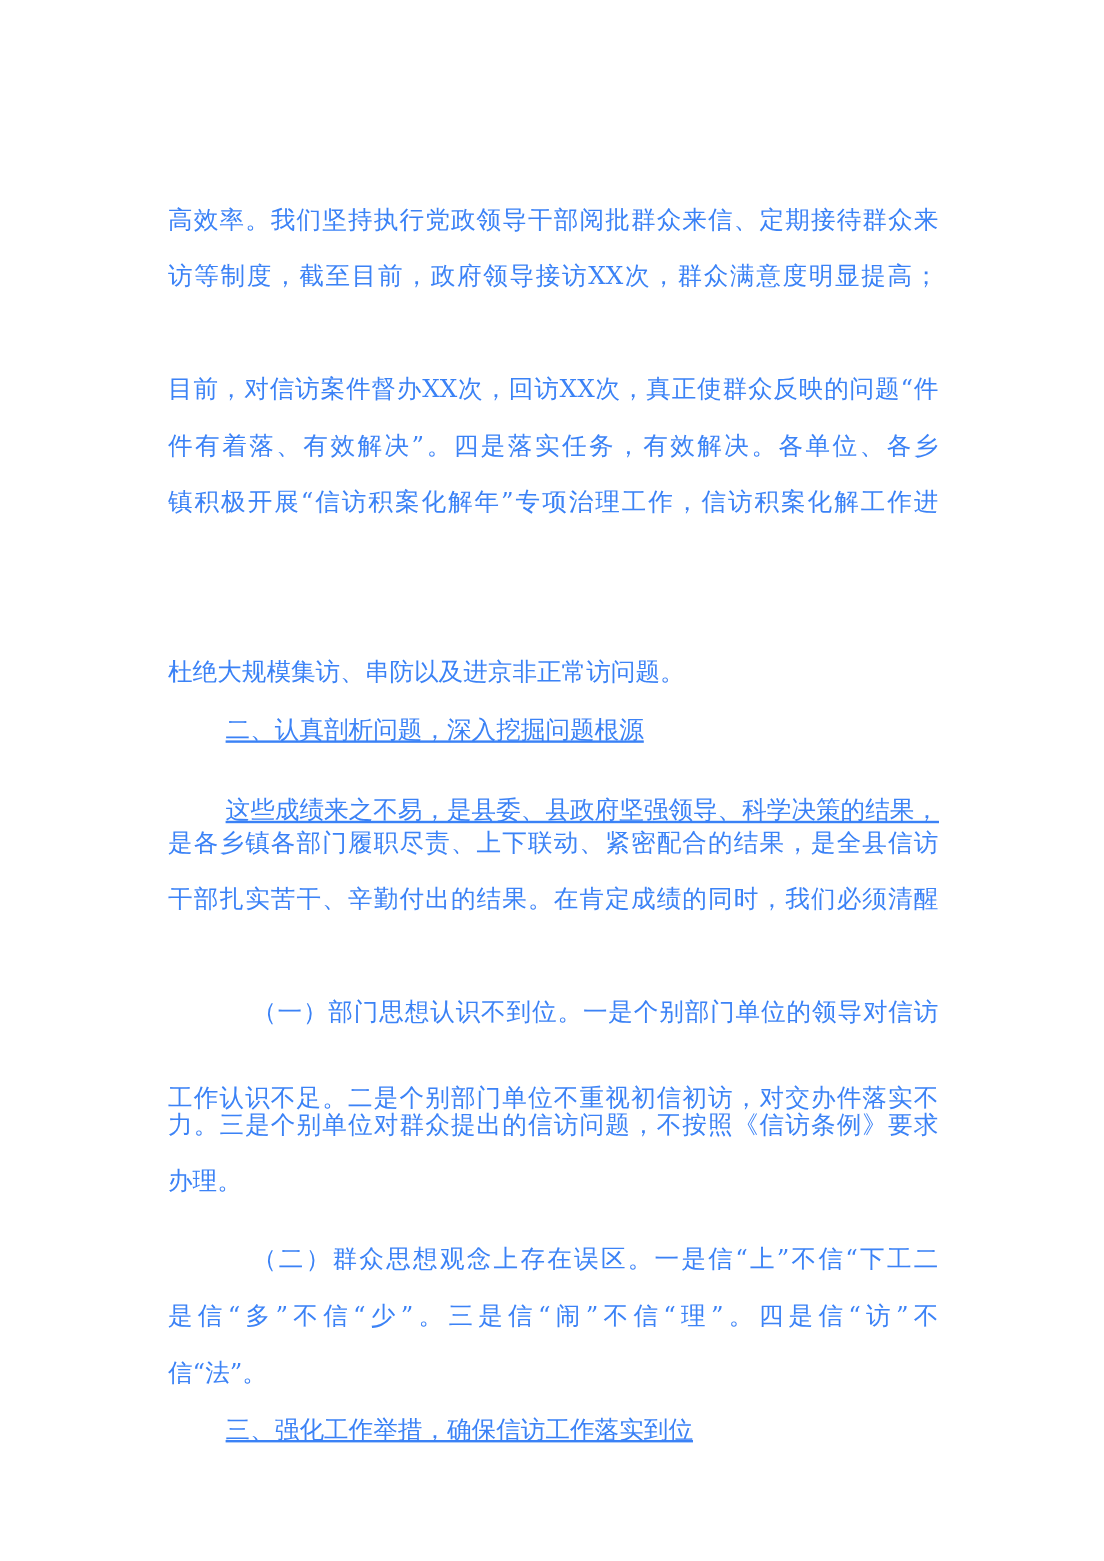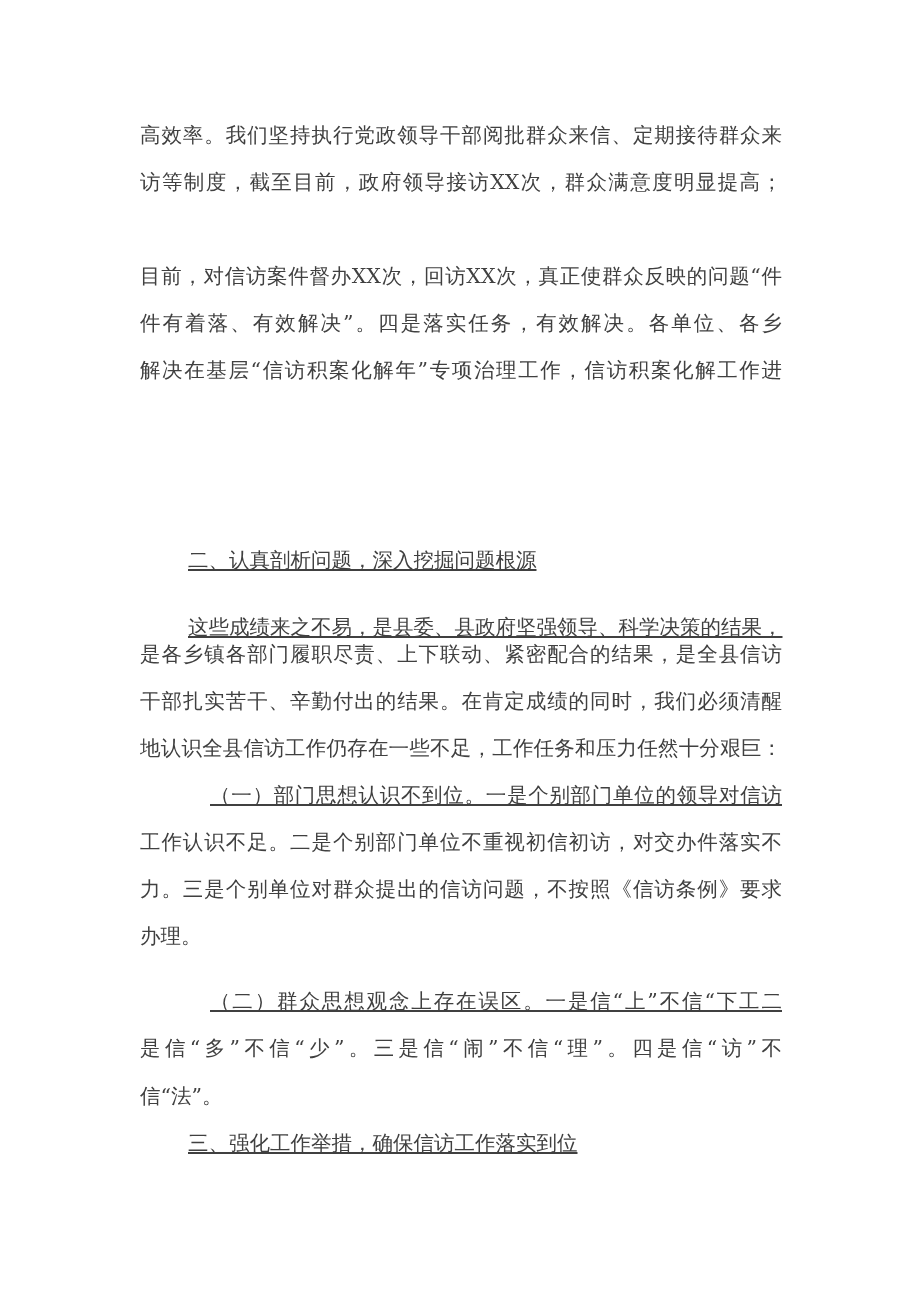--- a/index.html
+++ b/index.html
@@ -6,51 +6,52 @@
     body { width: 920px; height: 1301px; position: relative; overflow: hidden; }
     .page { position: absolute; left: 0; top: 0; width: 920px; height: 1301px; background: #ffffff; }
     .line {
       position: absolute;
       left: 140px;
       width: 642px;
       height: 30px;
       line-height: 30px;
       font-family: "DejaVu Serif", "Liberation Serif", serif;
       font-size: 20.5px;
-      color: #404040;
+      color: #3b82f6;
       white-space: nowrap;
       text-align: justify;
       text-align-last: justify;
       letter-spacing: 0px;
+      margin-top: 48px;
     }
     .line.last { text-align-last: left; }
     .line.indent1 { left: 188px; width: 594px; text-decoration: underline; }
-    .line.indent3 { left: 210px; width: 572px; text-decoration: underline; }
+    .line.indent3 { left: 210px; width: 572px; }
     .line.heading { text-align-last: left; }
   </style>
 </head>
 <body>
 
 <div class="page">
 
   <div class="line" style="top:120px">高效率。我们坚持执行党政领导干部阅批群众来信、定期接待群众来</div>
   <div class="line" style="top:167px">访等制度，截至目前，政府领导接访XX次，群众满意度明显提高；</div>
   <div class="line" style="top:261px">目前，对信访案件督办XX次，回访XX次，真正使群众反映的问题“件</div>
   <div class="line" style="top:308px">件有着落、有效解决”。四是落实任务，有效解决。各单位、各乡</div>
-  <div class="line" style="top:355px">解决在基层“信访积案化解年”专项治理工作，信访积案化解工作进</div>
+  <div class="line" style="top:355px">镇积极开展“信访积案化解年”专项治理工作，信访积案化解工作进</div>
+  <div class="line last" style="top:497px">杜绝大规模集访、串防以及进京非正常访问题。</div>
 
   <div class="line indent1 heading" style="top:545px">二、认真剖析问题，深入挖掘问题根源</div>
 
   <div class="line indent1" style="top:612px">这些成绩来之不易，是县委、县政府坚强领导、科学决策的结果，</div>
   <div class="line" style="top:639px">是各乡镇各部门履职尽责、上下联动、紧密配合的结果，是全县信访</div>
   <div class="line" style="top:686px">干部扎实苦干、辛勤付出的结果。在肯定成绩的同时，我们必须清醒</div>
-  <div class="line" style="top:733px">地认识全县信访工作仍存在一些不足，工作任务和压力任然十分艰巨：</div>
 
   <div class="line indent3" style="top:780px">（一）部门思想认识不到位。一是个别部门单位的领导对信访</div>
-  <div class="line" style="top:827px">工作认识不足。二是个别部门单位不重视初信初访，对交办件落实不</div>
+  <div class="line" style="top:852px">工作认识不足。二是个别部门单位不重视初信初访，对交办件落实不</div>
   <div class="line" style="top:874px">力。三是个别单位对群众提出的信访问题，不按照《信访条例》要求</div>
   <div class="line last" style="top:921px">办理。</div>
 
   <div class="line indent3" style="top:986px">（二）群众思想观念上存在误区。一是信“上”不信“下工二</div>
   <div class="line" style="top:1033px">是信“多”不信“少”。三是信“闹”不信“理”。四是信“访”不</div>
   <div class="line last" style="top:1081px">信“法”。</div>
 
   <div class="line indent1 heading" style="top:1128px">三、强化工作举措，确保信访工作落实到位</div>
 
 </div>

